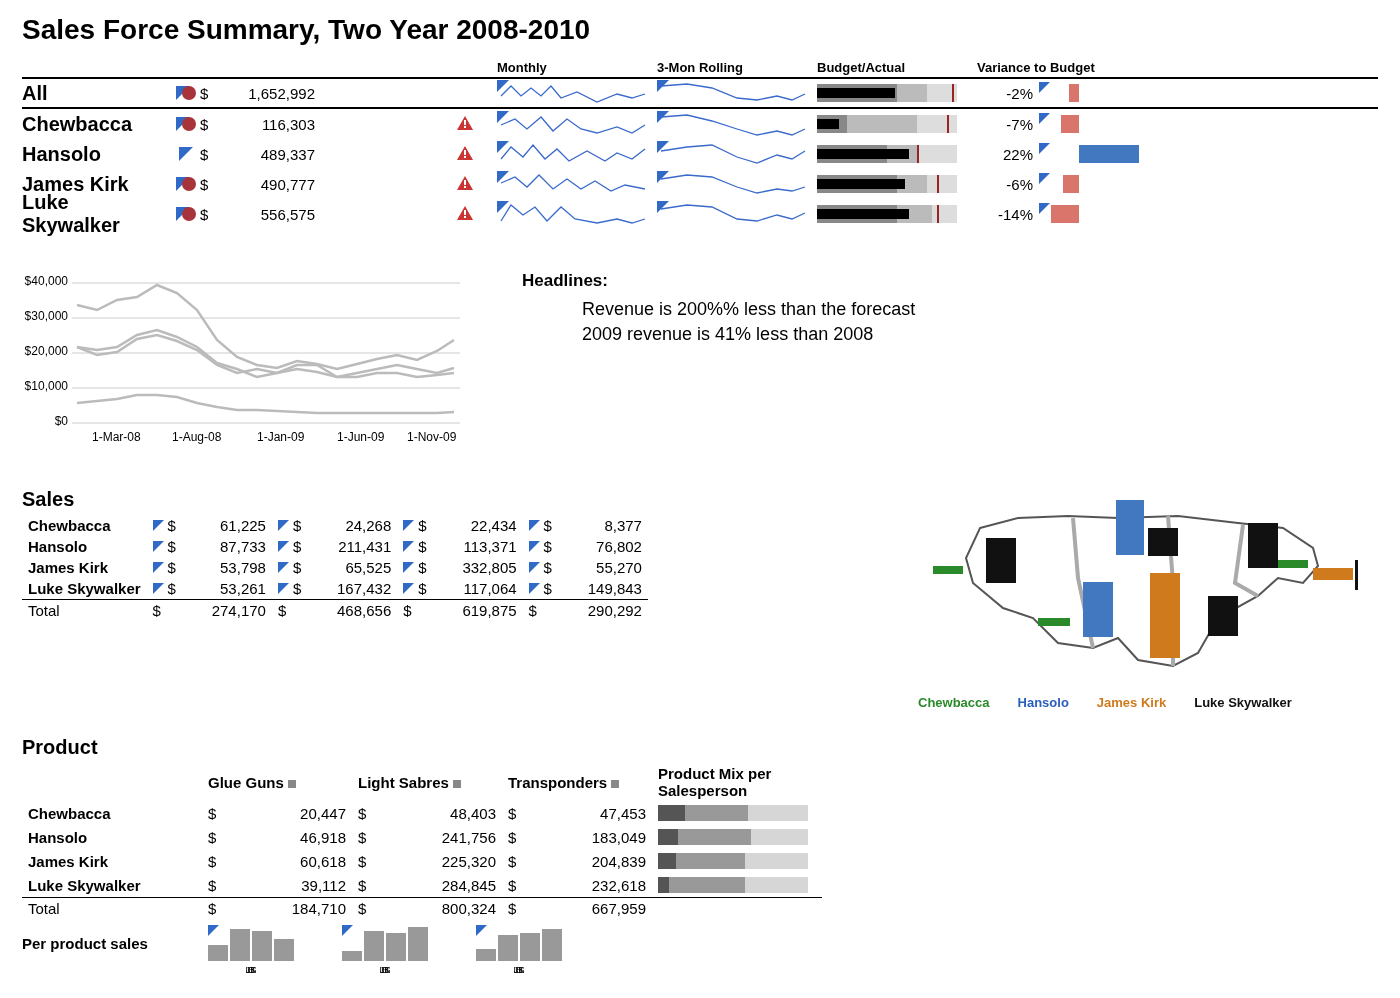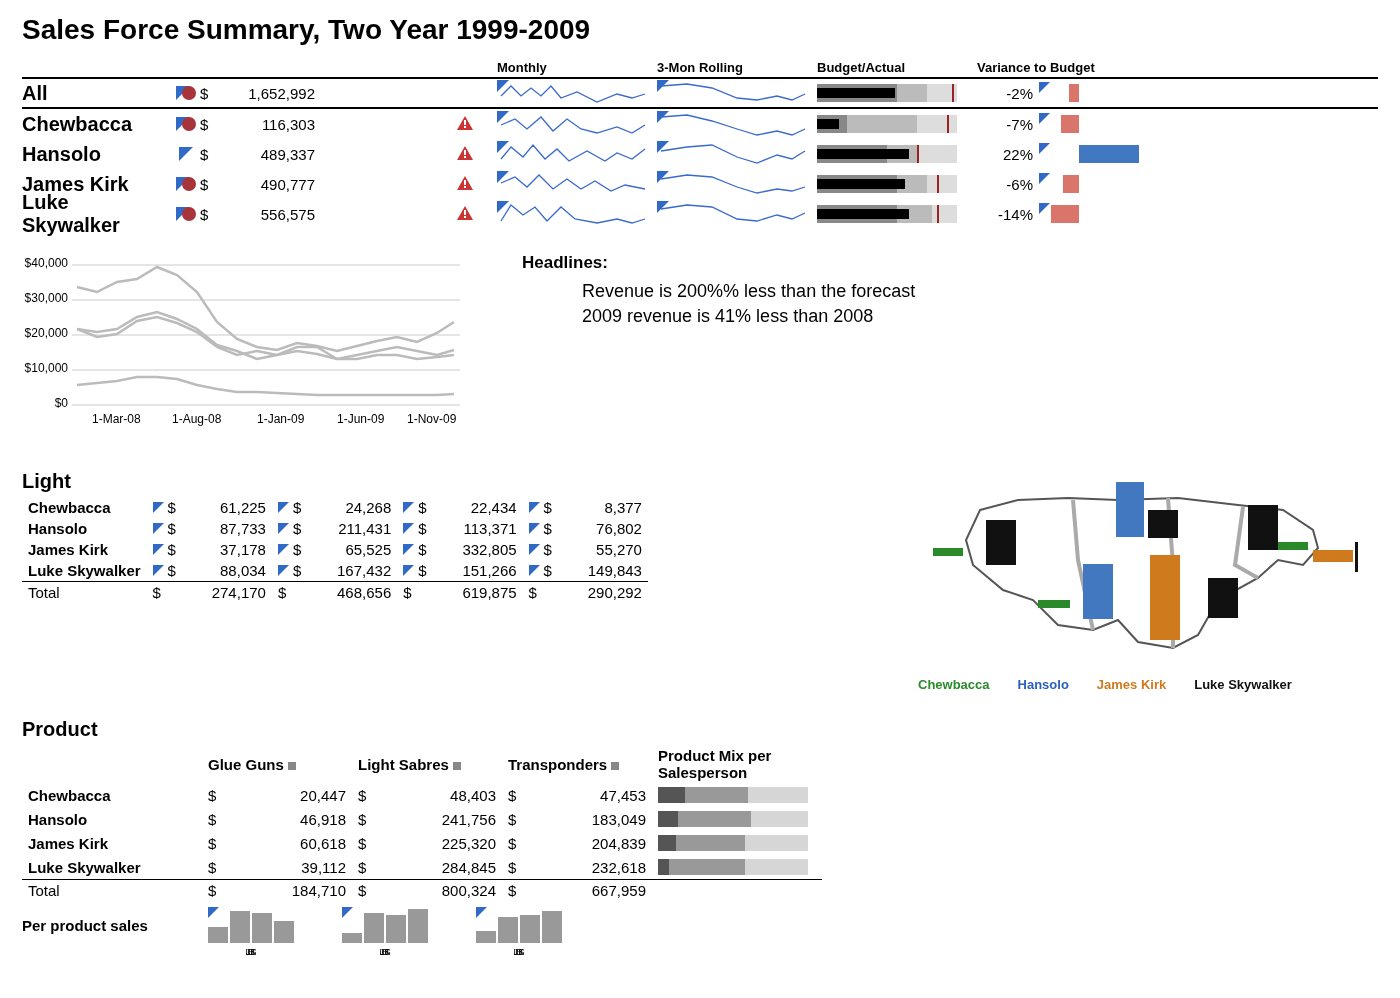--- a/index.html
+++ b/index.html
@@ -27,21 +27,21 @@
   .bullet .band{position:absolute;top:2px;height:18px}
   .bullet .b1{background:#888}
   .bullet .b2{background:#bbb}
   .bullet .b3{background:#ddd}
   .bullet .bar{position:absolute;top:6px;height:10px;background:#000}
   .bullet .mark{position:absolute;top:2px;width:2px;height:18px;background:#922}
   .vbar .center{position:absolute;top:0;left:40px;width:1px;height:22px;background:rgba(0,0,0,0)}
   .vbar .bar{position:absolute;top:2px;height:18px}
   .vbar .neg{background:#d9756b;right:calc(100% - 40px)}
   .vbar .pos{background:#4178c0;left:40px}
-  .section{display:flex;margin-top:18px;gap:60px}
+  .section{display:flex;margin-top:36px;gap:60px}
   .linechart{width:440px}
   .headlines{flex:1;padding-top:6px}
   .headlines h3{font-weight:700;font-size:17px;margin-bottom:6px}
   .headlines p{font-size:18px;padding-left:60px;line-height:1.4}
   table.rg{border-collapse:collapse;font-size:15px}
   table.rg th{text-align:left;font-weight:700;padding:2px 6px}
   table.rg td{padding:2px 6px}
   table.rg td.num{text-align:right;min-width:90px}
   table.rg tr.total td{border-top:1.5px solid #000}
   .cellwrap{display:flex;align-items:center;gap:4px}
@@ -53,21 +53,21 @@
   .pm1{background:#555}.pm2{background:#999}.pm3{background:#d6d6d6}
   .minibar{display:inline-flex;align-items:flex-end;gap:2px;height:36px;position:relative;margin:0 4px}
   .minibar .tri.small{top:0;left:0}
   .minibar div.b{width:20px;background:#999}
   .minibar .lbl{position:absolute;bottom:-14px;font-size:9px;width:100%;text-align:center;left:0}
   .sqdot{width:8px;height:8px;background:#888;display:inline-block;margin-left:4px}
 </style>
 </head>
 <body>
 
-<h1>Sales Force Summary, Two Year 1999-2009</h1>
+<h1>Sales Force Summary, Two Year 2008-2010</h1>
 
 <div class="hdrrow">
   <div class="spacer"></div>
   <div class="hcell">Monthly</div>
   <div class="hcell">3-Mon Rolling</div>
   <div class="hcell">Budget/Actual</div>
   <div class="hcell" style="flex:0 0 200px">Variance to Budget</div>
 </div>
 
 <div id="summary-rows">
@@ -280,21 +280,21 @@
   </div>
   <div class="headlines">
     <h3>Headlines:</h3>
     <p>Revenue is 200%% less than the forecast</p>
     <p>2009 revenue is 41% less than 2008</p>
   </div>
 </div>
 
 <div class="section" style="margin-top:30px">
   <div style="flex:1">
-    <h2 style="display:inline-block;width:180px">Light</h2>
+    <h2 style="display:inline-block;width:180px">Sales</h2>
     <table class="rg" id="region-table">
         <tbody>
           <tr>
             <td style="font-weight:700">Chewbacca</td>
             <td>
               <span class="cellwrap"><span class="tri" style="border-left-width:11px;border-bottom-width:11px"></span>$</span>
             </td>
             <td class="num">61,225</td>
             <td>
               <span class="cellwrap"><span class="tri" style="border-left-width:11px;border-bottom-width:11px"></span>$</span>
@@ -326,48 +326,48 @@
             <td>
               <span class="cellwrap"><span class="tri" style="border-left-width:11px;border-bottom-width:11px"></span>$</span>
             </td>
             <td class="num">76,802</td>
           </tr>
           <tr>
             <td style="font-weight:700">James Kirk</td>
             <td>
               <span class="cellwrap"><span class="tri" style="border-left-width:11px;border-bottom-width:11px"></span>$</span>
             </td>
-            <td class="num">37,178</td>
+            <td class="num">53,798</td>
             <td>
               <span class="cellwrap"><span class="tri" style="border-left-width:11px;border-bottom-width:11px"></span>$</span>
             </td>
             <td class="num">65,525</td>
             <td>
               <span class="cellwrap"><span class="tri" style="border-left-width:11px;border-bottom-width:11px"></span>$</span>
             </td>
             <td class="num">332,805</td>
             <td>
               <span class="cellwrap"><span class="tri" style="border-left-width:11px;border-bottom-width:11px"></span>$</span>
             </td>
             <td class="num">55,270</td>
           </tr>
           <tr>
             <td style="font-weight:700">Luke Skywalker</td>
             <td>
               <span class="cellwrap"><span class="tri" style="border-left-width:11px;border-bottom-width:11px"></span>$</span>
             </td>
-            <td class="num">88,034</td>
+            <td class="num">53,261</td>
             <td>
               <span class="cellwrap"><span class="tri" style="border-left-width:11px;border-bottom-width:11px"></span>$</span>
             </td>
             <td class="num">167,432</td>
             <td>
               <span class="cellwrap"><span class="tri" style="border-left-width:11px;border-bottom-width:11px"></span>$</span>
             </td>
-            <td class="num">151,266</td>
+            <td class="num">117,064</td>
             <td>
               <span class="cellwrap"><span class="tri" style="border-left-width:11px;border-bottom-width:11px"></span>$</span>
             </td>
             <td class="num">149,843</td>
           </tr>
           <tr class="total">
             <td>Total</td>
             <td>$</td>
             <td class="num">274,170</td>
             <td>$</td>

